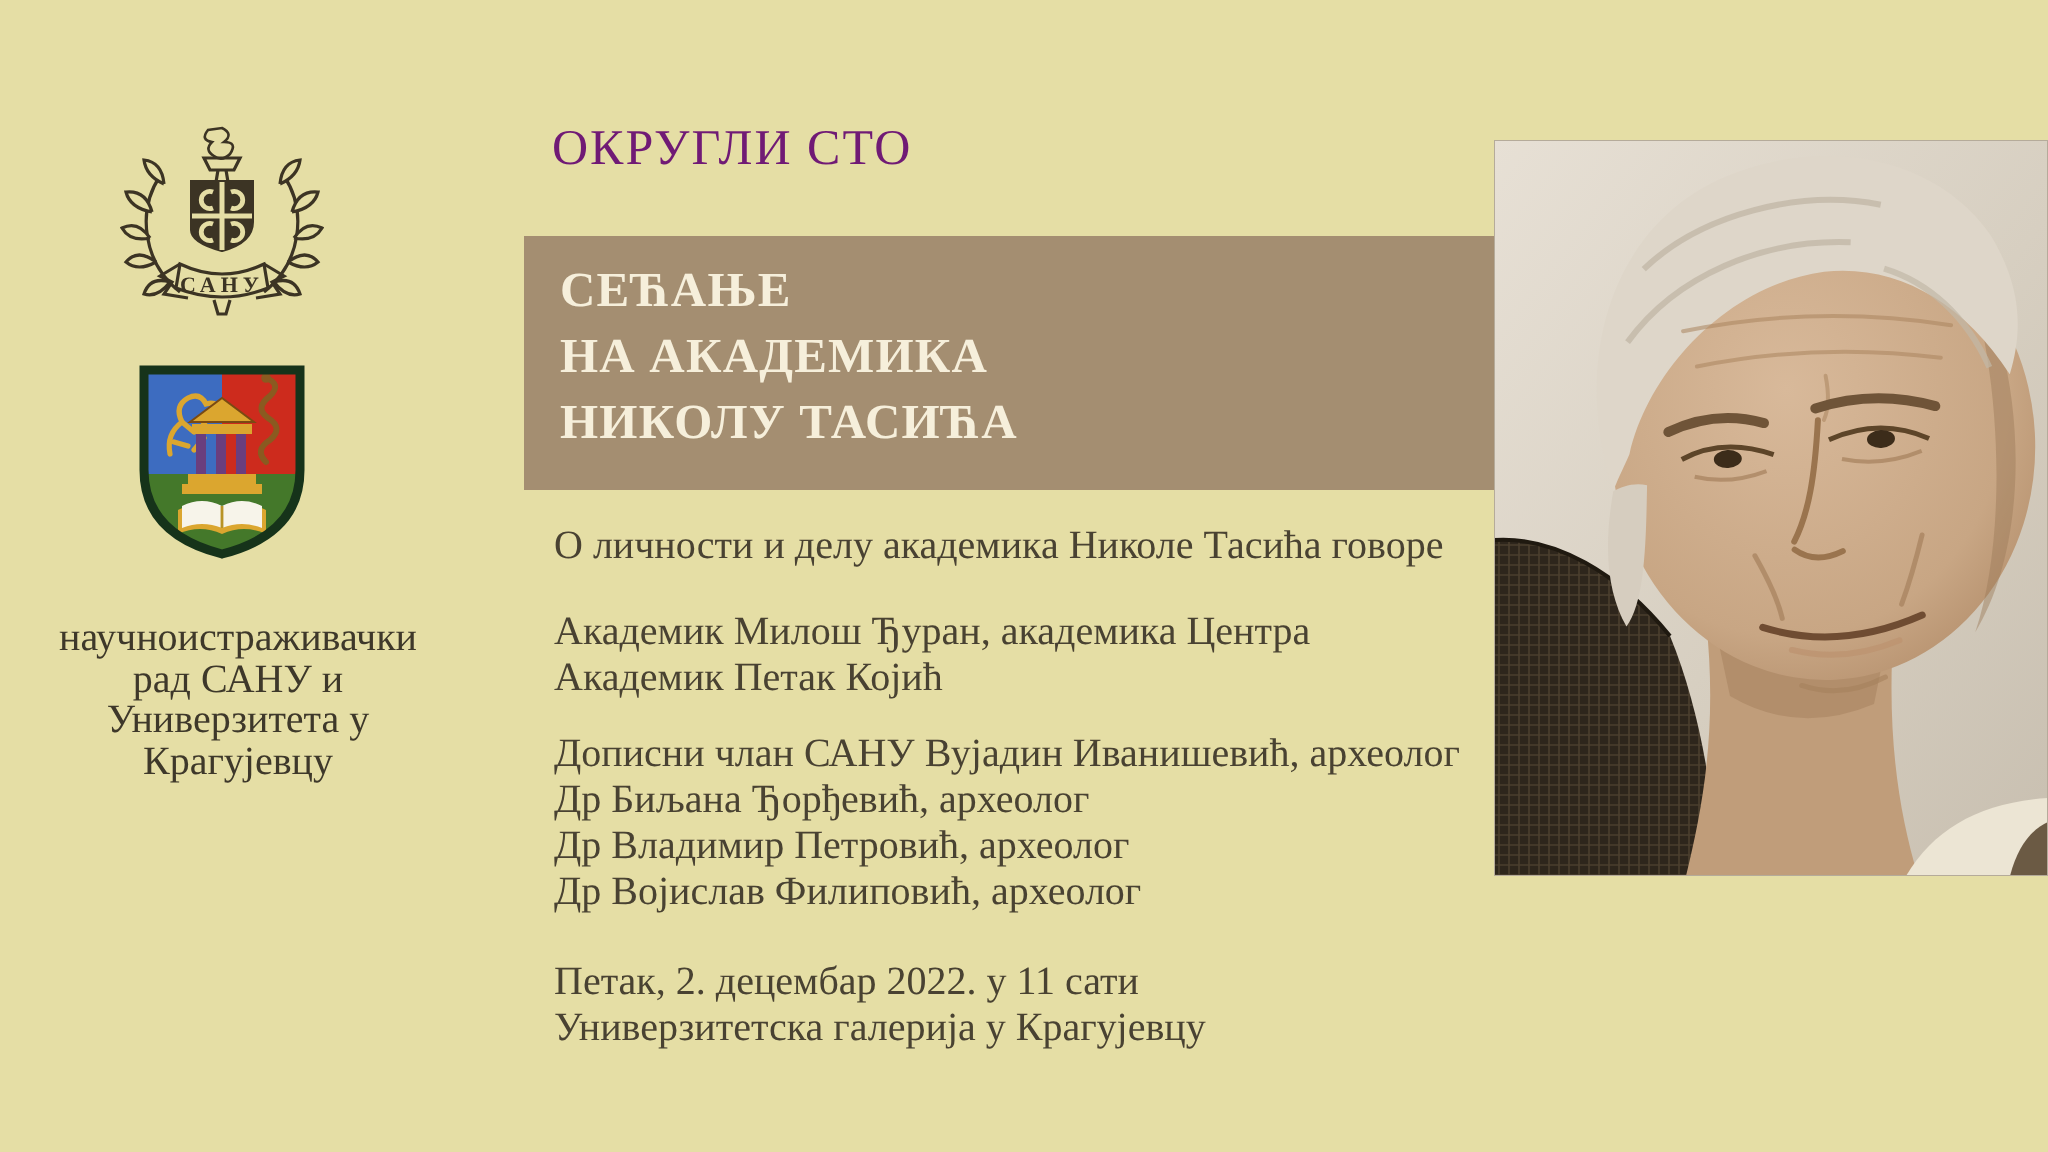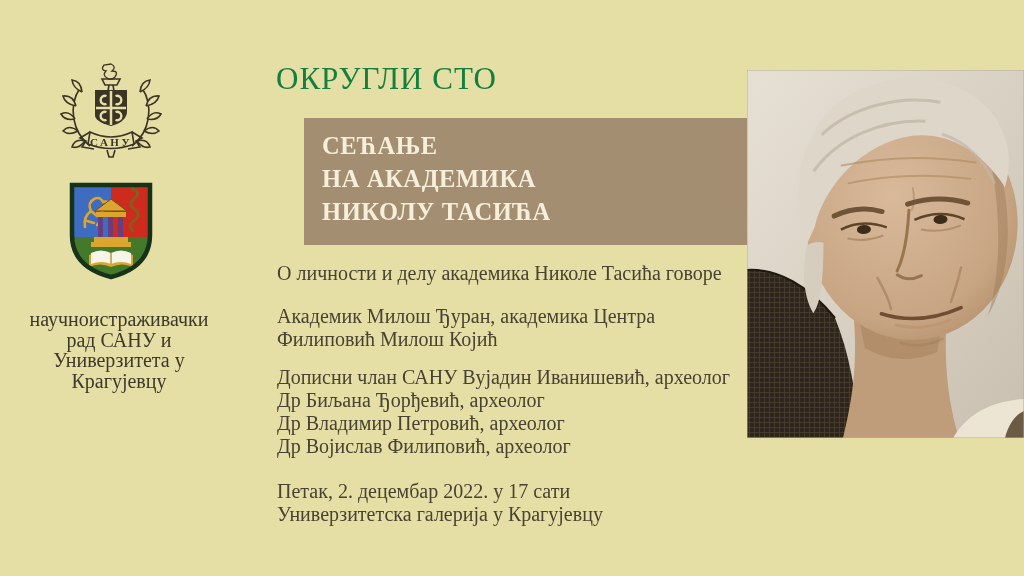--- a/index.html
+++ b/index.html
@@ -14,26 +14,25 @@
   .sanu-emblem{position:absolute;left:60px;top:62px;width:102px;height:100px;}
   .uni-crest{position:absolute;left:67px;top:181px;width:88px;height:100px;}
   .org-name{
     position:absolute;left:9px;top:309px;width:220px;
     text-align:center;font-size:20px;line-height:20.5px;color:#3e382a;
   }
   .org-name div{white-space:nowrap;}
   
   .event-type{
     position:absolute;left:276px;top:61px;
-    font-size:31px;letter-spacing:1px;color:#15803d;white-space:nowrap;
+    font-size:25px;letter-spacing:1px;color:#701a75;white-space:nowrap;
   }
   .band{
     position:absolute;left:262px;top:118px;width:485px;height:127px;
     background:#a48e71;
-    margin-left:42px;
   }
   .band-title{
     position:absolute;left:18px;top:11px;
     font-size:24.5px;font-weight:bold;line-height:33px;letter-spacing:0.6px;
     color:#f6efdb;white-space:nowrap;
   }
   .bodycopy{position:absolute;left:277px;color:#494232;font-size:20px;line-height:23px;}
   .bodycopy div{white-space:nowrap;}
   .p-intro{top:262px;text-align:center;}
   .p-speakers{top:305px;}
@@ -140,32 +139,32 @@
       <div>СЕЋАЊЕ</div>
       <div>НА АКАДЕМИКА</div>
       <div>НИКОЛУ ТАСИЋА</div>
     </div>
   </div>
 
   <div class="bodycopy p-intro">О личности и делу академика Николе Тасића говоре</div>
 
   <div class="bodycopy p-speakers">
     <div>Академик Милош Ђуран, академика Центра</div>
-    <div>Филиповић Милош Којић</div>
+    <div>Академик Петак Којић</div>
   </div>
 
   <div class="bodycopy p-participants">
     <div>Дописни члан САНУ Вујадин Иванишевић, археолог</div>
     <div>Др Биљана Ђорђевић, археолог</div>
     <div>Др Владимир Петровић, археолог</div>
     <div>Др Војислав Филиповић, археолог</div>
   </div>
 
   <div class="bodycopy p-when">
-    <div>Петак, 2. децембар 2022. у 17 сати</div>
+    <div>Петак, 2. децембар 2022. у 11 сати</div>
     <div>Универзитетска галерија у Крагујевцу</div>
   </div>
 
   <figure class="photo" style="margin:0">
     <svg width="277" height="368" viewBox="0 0 277 368" xmlns="http://www.w3.org/2000/svg">
       <defs>
         <linearGradient id="pbg" x1="0" y1="0" x2="1" y2="1">
           <stop offset="0" stop-color="#e7e0d5"></stop>
           <stop offset="0.55" stop-color="#d7cfc1"></stop>
           <stop offset="1" stop-color="#c8bfb0"></stop>

